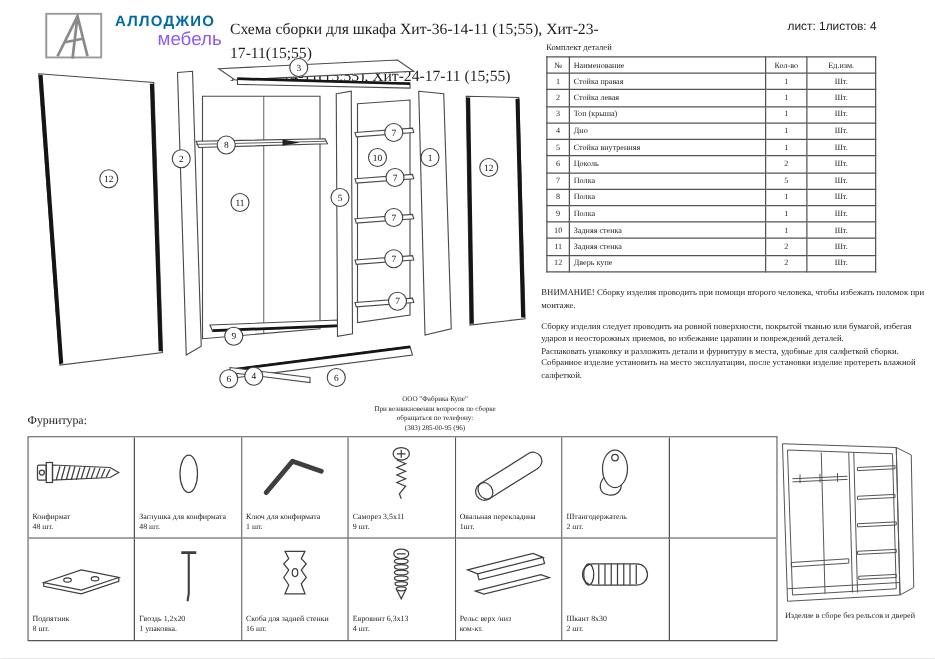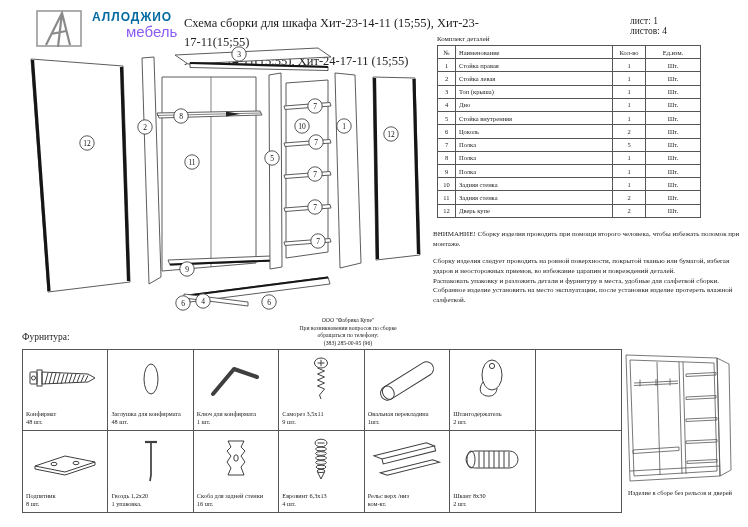--- a/index.html
+++ b/index.html
@@ -8,22 +8,22 @@
     font-family:"Liberation Serif","DejaVu Serif",serif;color:#1d1d1d;
     overflow:hidden;box-shadow:0 0 4px rgba(0,0,0,.3);
   }
   .abs{position:absolute;}
   
   .logo-box{left:36px;top:10px;width:46px;height:37px;}
   .logo-text{left:92px;top:11px;width:150px;font-family:"Liberation Sans","DejaVu Sans",sans-serif;}
   .logo-title{font-size:12px;font-weight:bold;color:#0369a1;letter-spacing:1px;line-height:1.05;}
   .logo-sub{font-size:15px;color:#8b5cf6;margin-left:34px;line-height:1.05;}
   .doc-title{left:184px;top:14px;width:310px;font-size:12.5px;line-height:1.5;}
-  .sheet-info{left:630px;top:16px;width:112px;font-family:Liberation Serif, serif;
-    font-size:9.5px;display:flex;justify-content:flex-start;flex-direction:column;}
+  .sheet-info{left:630px;top:16px;width:112px;font-family:Liberation Sans, sans-serif;
+    font-size:9.5px;display:flex;justify-content:flex-start;}
   
   .parts-title{left:437px;top:35px;font-size:6.8px;}
   table.parts{position:absolute;left:437px;top:45px;width:263px;height:173px;
     border-collapse:collapse;table-layout:fixed;font-size:6.5px;}
   table.parts th,table.parts td{border:1px solid #555;padding:0 3px;height:12px;
     overflow:hidden;white-space:nowrap;font-weight:normal;text-align:left;}
   table.parts th{text-align:left;}
   table.parts td.c,table.parts th.c{text-align:center;padding:0 1px;}
   
   .notes{left:433px;top:226px;width:312px;font-size:7px;line-height:1.38;}
@@ -65,21 +65,21 @@
       <rect x="1" y="1" width="44" height="35" fill="none" stroke="#9a9a9a" stroke-width="1.6"></rect>
       <path d="M10 35 L26 3 L34 35 M15 24 L30 21 M26 3 L22 37" fill="none" stroke="#8a8a8a" stroke-width="2.2"></path>
     </svg>
   </div>
   <div class="abs logo-text">
     <div class="logo-title">АЛЛОДЖИО</div>
     <div class="logo-sub">мебель</div>
   </div>
 
   <div class="abs doc-title">
-    <div>Схема сборки для шкафа Хит-23-14-11 (15;55), Хит-23-17-11(15;55)</div>
+    <div>Схема сборки для шкафа Хит-36-14-11 (15;55), Хит-23-17-11(15;55)</div>
     <div>Хит-24-14-11(15;55), Хит-24-17-11 (15;55)</div>
   </div>
 
   <div class="abs sheet-info">
     <span>лист: 1</span>
     <span>листов: 4</span>
   </div>
 
   <div class="abs parts-title">Комплект деталей</div>
   <table class="parts">

